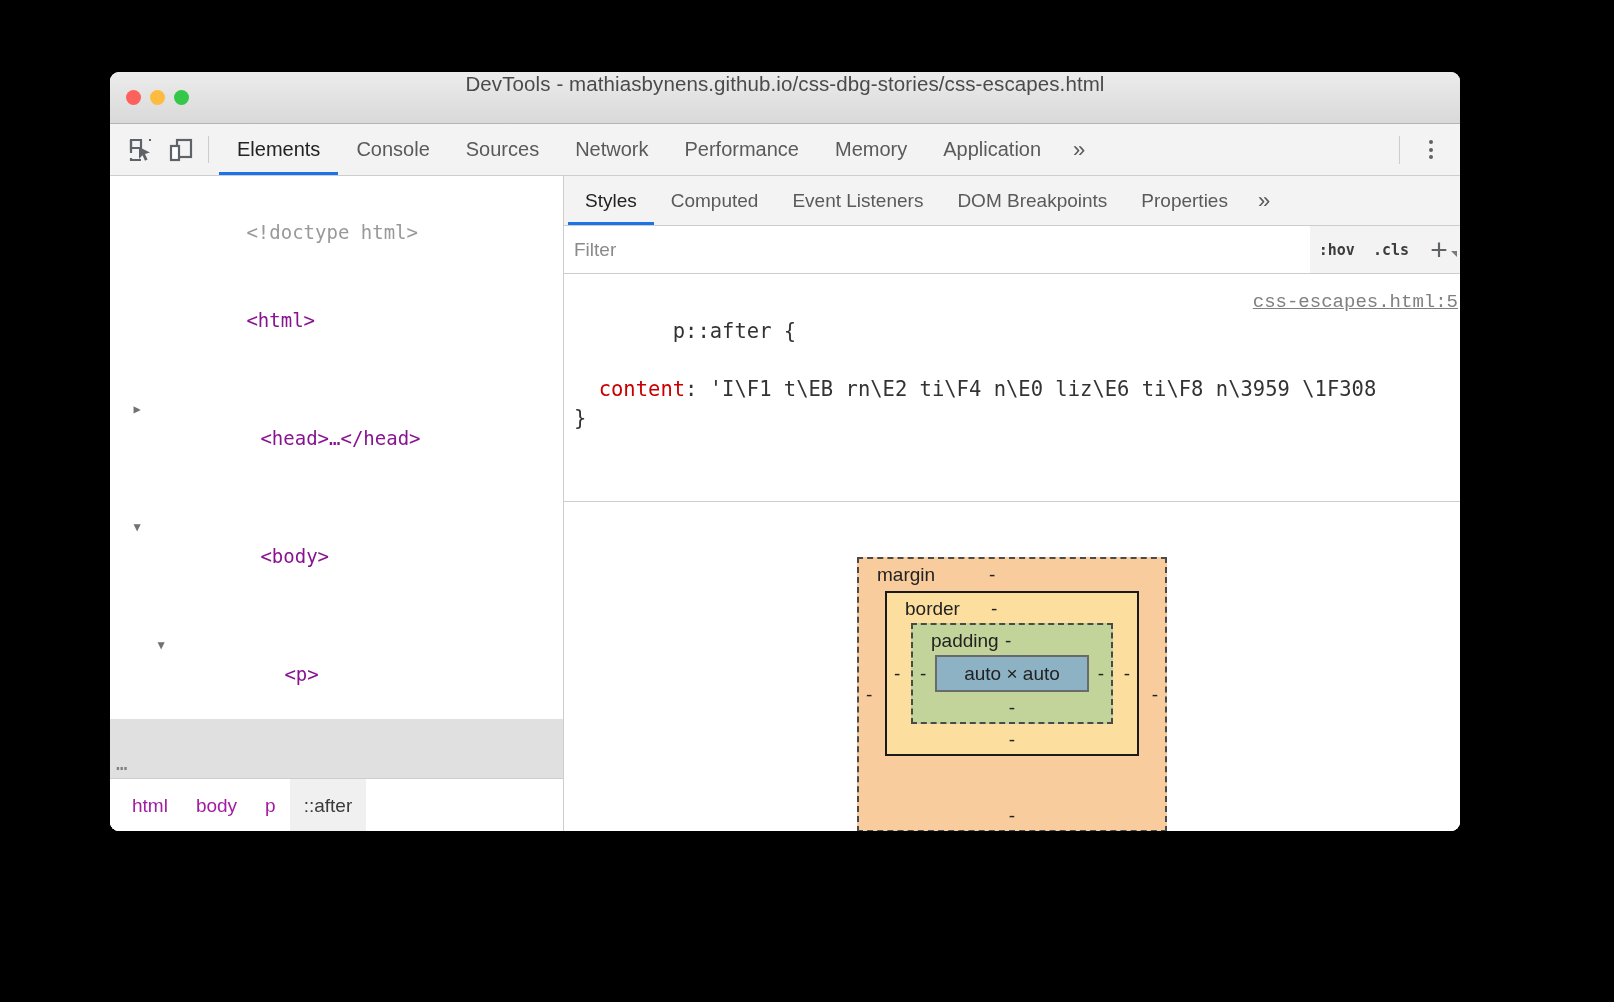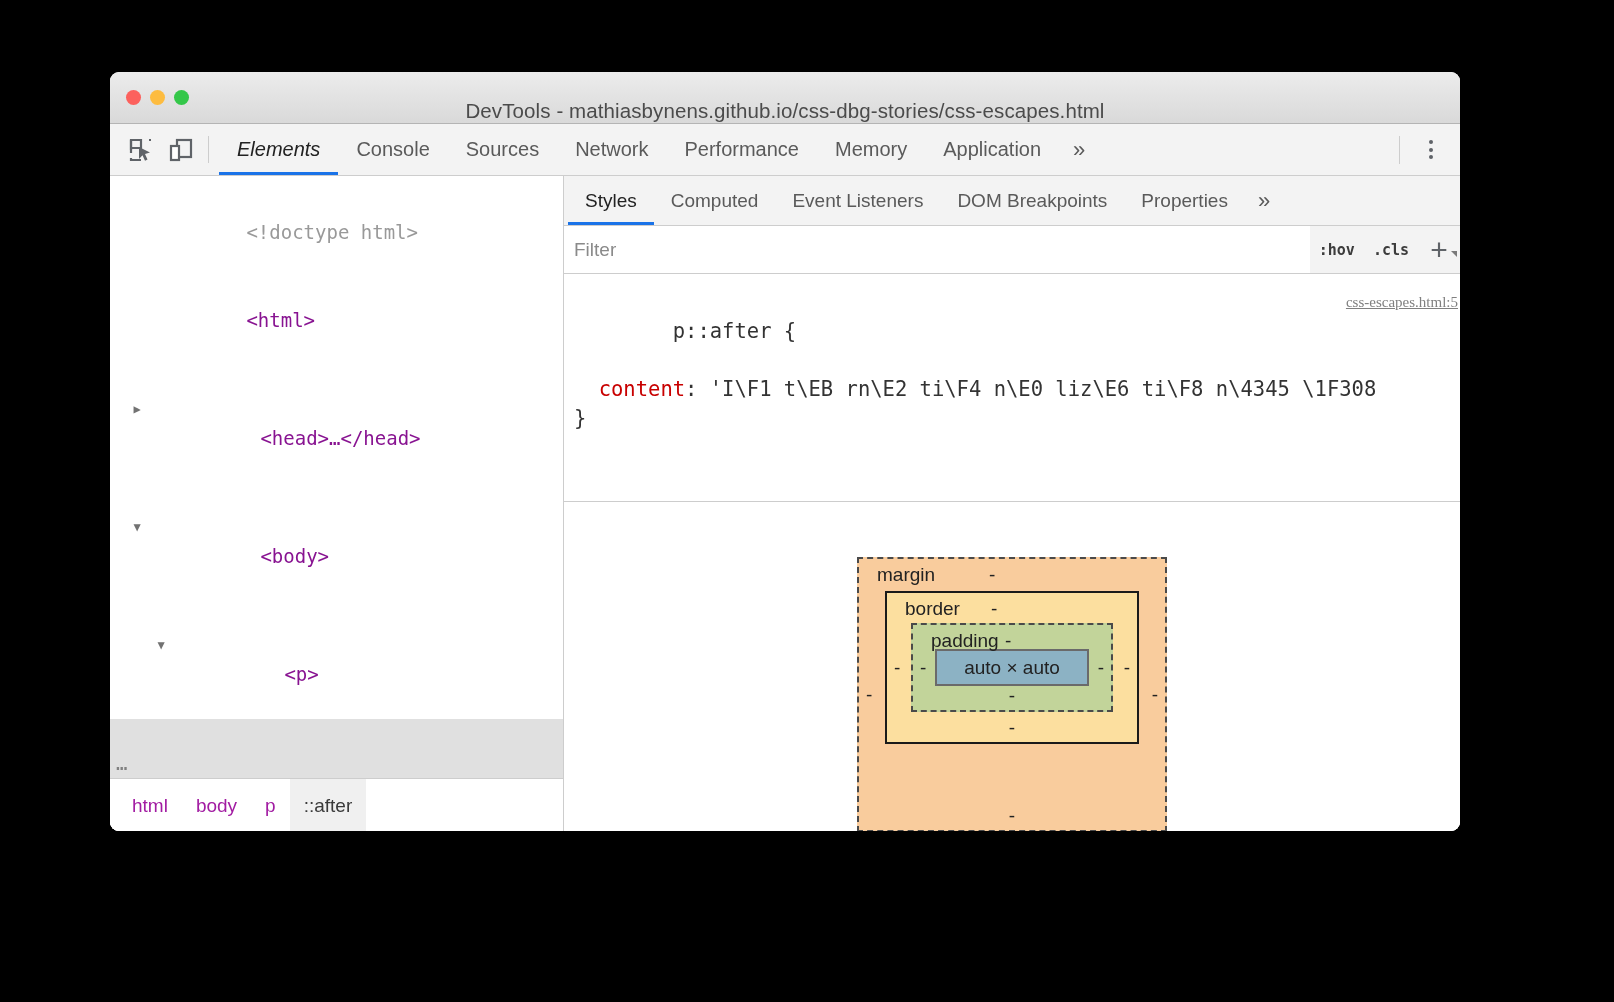--- a/index.html
+++ b/index.html
@@ -27,21 +27,21 @@
     box-shadow: 0 10px 40px rgba(0,0,0,0.55);
   }
 
   
   #titlebar {
     position: relative;
     height: 51px;
     background: linear-gradient(#ececec, #d9d9d9);
     border-bottom: 1px solid #b4b4b4;
     display: flex;
-    align-items: flex-end;
+    align-items: flex-start;
     justify-content: center;
   }
   #traffic {
     position: absolute;
     left: 16px;
     top: 0;
     height: 51px;
     display: flex;
     align-items: center;
     gap: 9px;
@@ -90,21 +90,21 @@
   }
   .tab {
     display: flex;
     align-items: center;
     padding: 0 18px;
     font-size: 20px;
     color: #5a5a5a;
     position: relative;
     white-space: nowrap;
   }
-  .tab.active { color: #222222; font-style: italic; }
+  .tab.active { color: #222222; }
   .tab.active::after {
     content: "";
     position: absolute;
     left: 0; right: 0; bottom: 0;
     height: 3px;
     background: #1a73e8;
   }
   .tab.more { font-size: 22px; padding: 0 14px; color: #5a5a5a; }
   .tb-right {
     margin-left: auto;
@@ -283,22 +283,22 @@
     color: #333333;
     white-space: pre;
   }
   #rule .selector { color: #333333; }
   #rule .prop { color: #c80000; }
   #rule .value { color: #333333; }
   #src-link {
     position: absolute;
     right: 2px;
     top: 14px;
-    font-family: Liberation Serif, serif;
-    font-size: 15px;
+    font-family: Liberation Mono, monospace;
+    font-size: 19px;
     color: #808080;
     text-decoration: underline;
     white-space: nowrap;
   }
 
   
   #boxmodel-wrap {
     flex: 1;
     display: flex;
     justify-content: center;
@@ -323,21 +323,21 @@
     box-sizing: border-box;
     background: #fcdf9f;
     border: 2px solid #1a1a1a;
     padding: 30px 24px;
   }
   #bm-padding {
     position: relative;
     box-sizing: border-box;
     background: #c2d49a;
     border: 2px dashed #4a4a4a;
-    padding: 24px 22px;
+    padding: 30px 22px;
   }
   #bm-content {
     box-sizing: border-box;
     background: #8cb2c4;
     border: 2px solid #6a6a6a;
     height: 37px;
     display: flex;
     align-items: center;
     justify-content: center;
     font-family: Liberation Sans, sans-serif;
@@ -452,21 +452,21 @@
         <div class="sbtn">.cls</div>
         <div id="plus-btn">
           <span>+</span>
           <span class="caret"></span>
         </div>
       </div>
 
       <div id="rule">
         <span class="selector">p::after {</span>
         <a id="src-link" href="#">css-escapes.html:5</a>
-<div>  <span class="prop">content</span><span>: </span><span class="value">'I\F1 t\EB rn\E2 ti\F4 n\E0 liz\E6 ti\F8 n\4345 \1F308</span></div><div>}</div>
+<div>  <span class="prop">content</span><span>: </span><span class="value">'I\F1 t\EB rn\E2 ti\F4 n\E0 liz\E6 ti\F8 n\3959 \1F308</span></div><div>}</div>
       </div>
 
       <div id="boxmodel-wrap">
         <div id="bm-margin">
           <span class="bm-label lbl-name">margin</span>
           <span class="bm-label" style="left:130px; top:5px;">-</span>
           <span class="bm-label dash-b">-</span>
           <span class="bm-label dash-l">-</span>
           <span class="bm-label dash-r">-</span>
 

